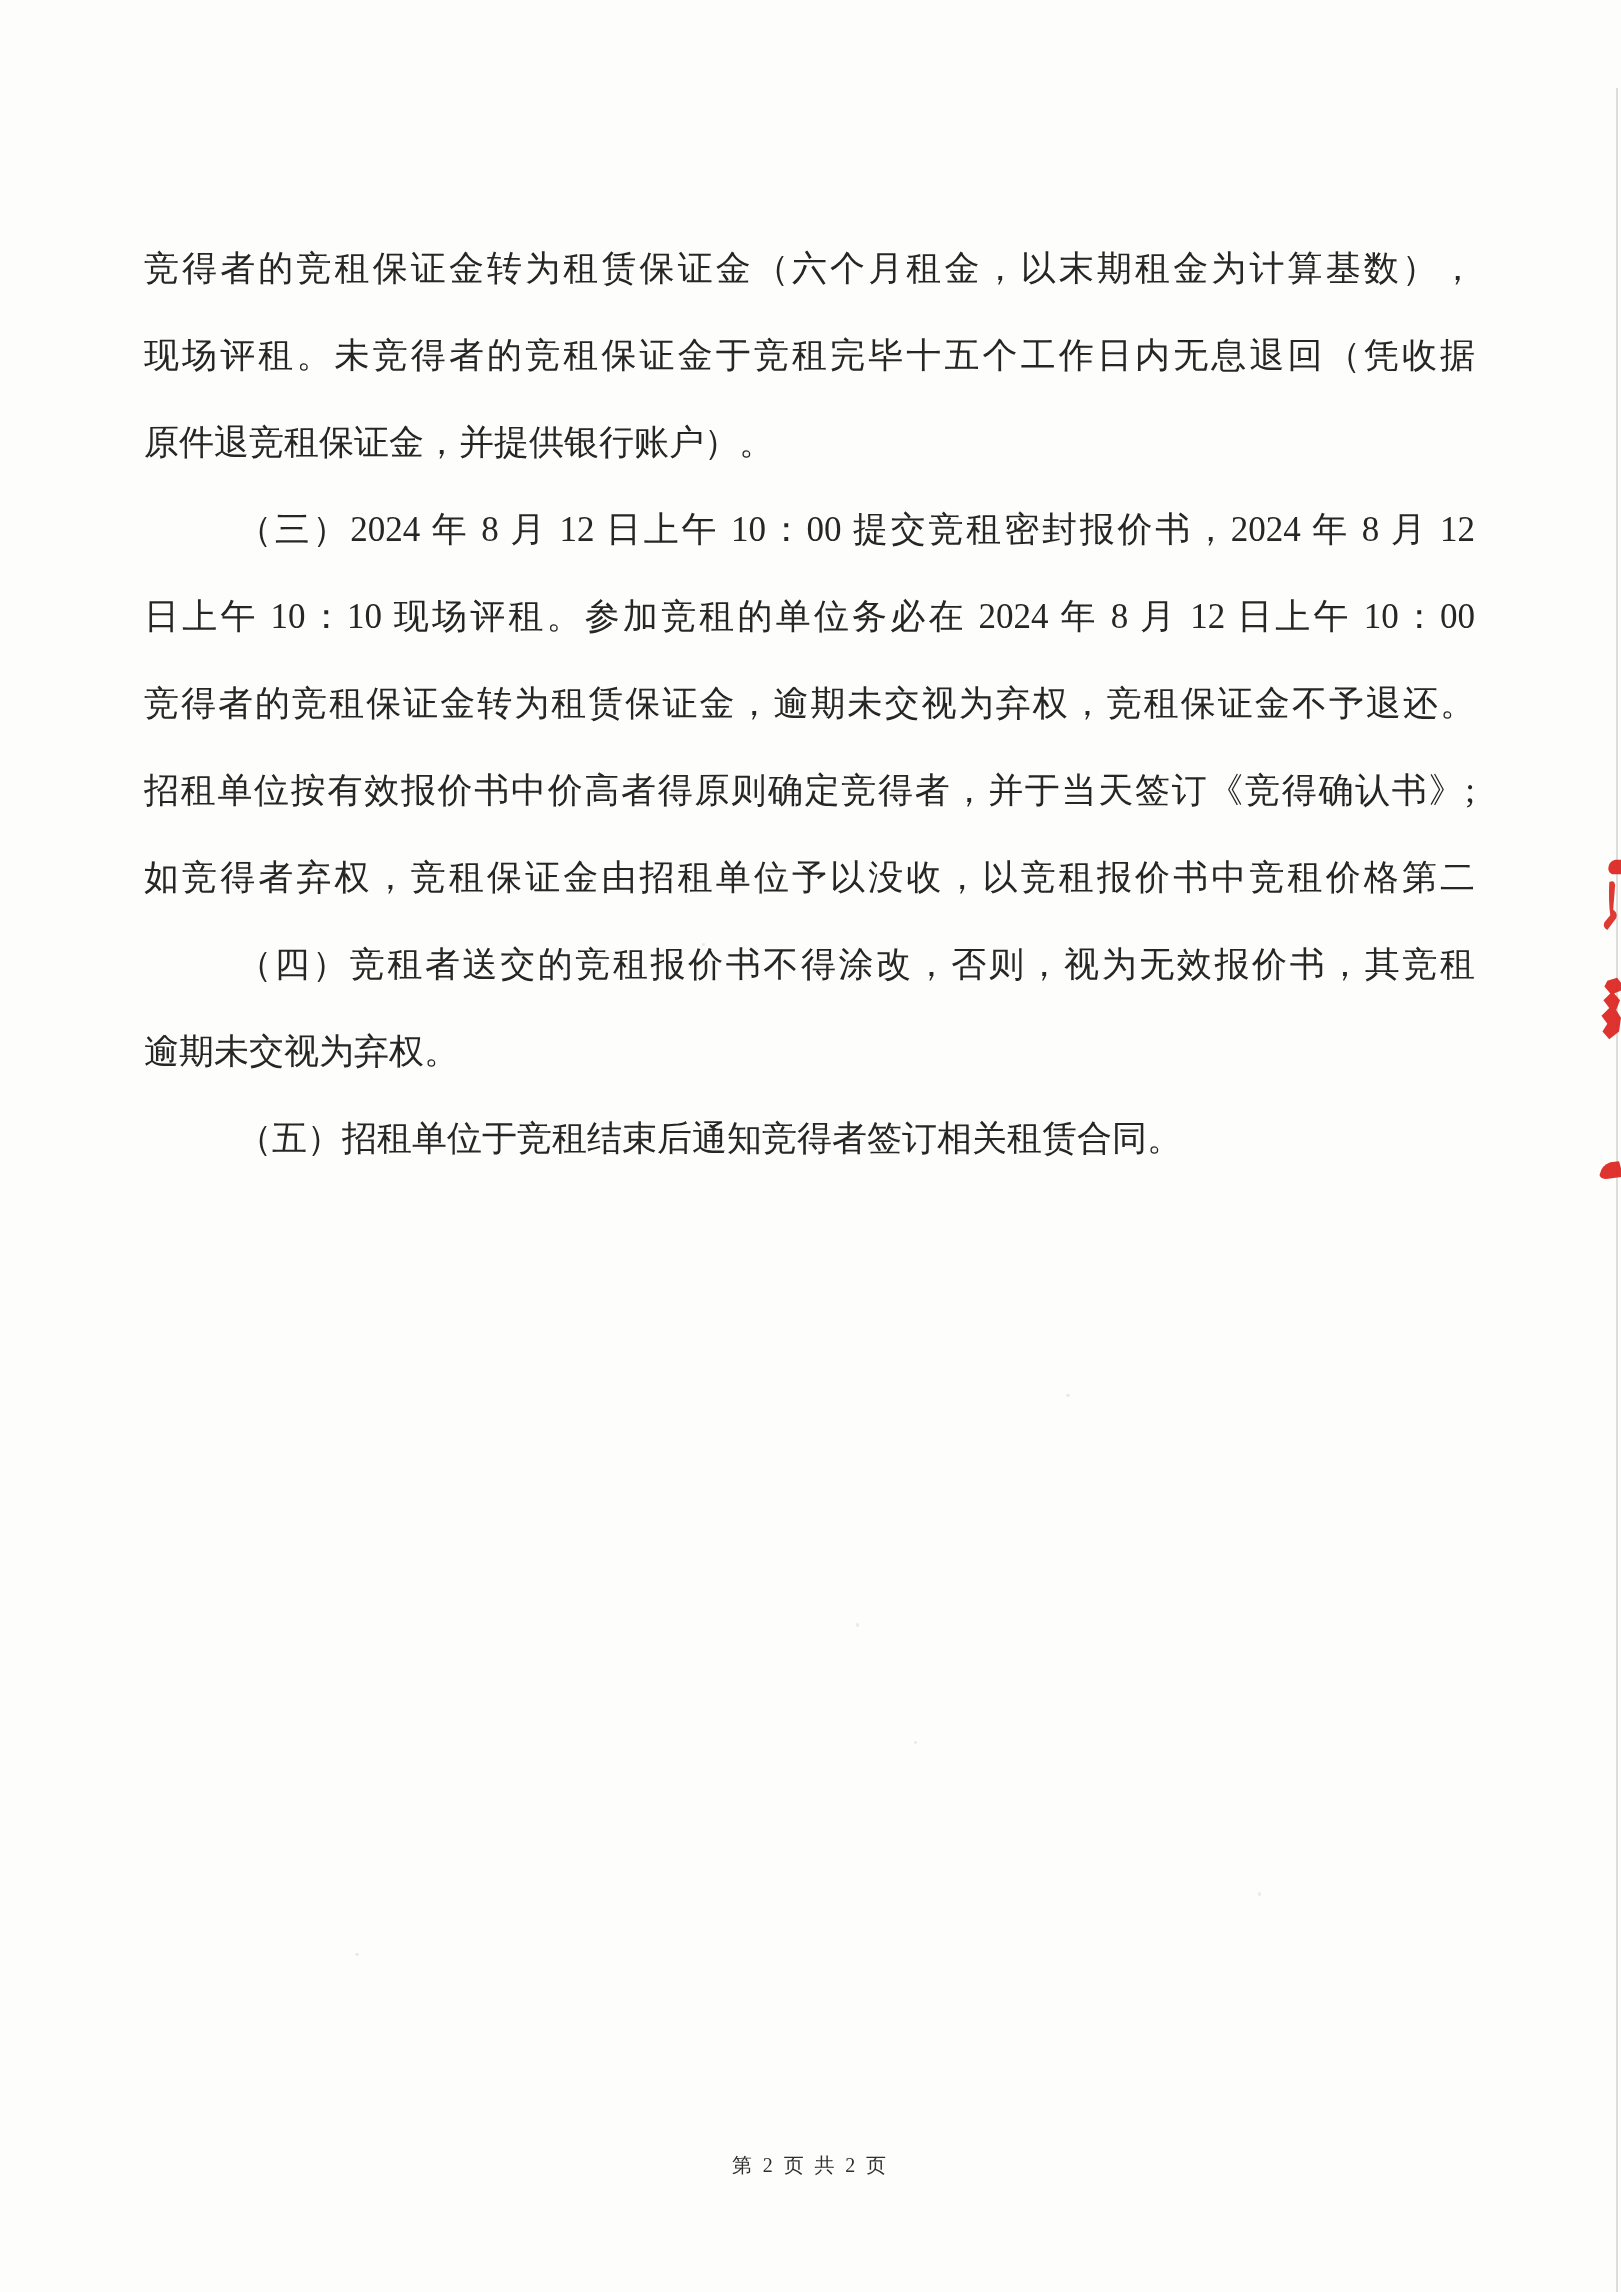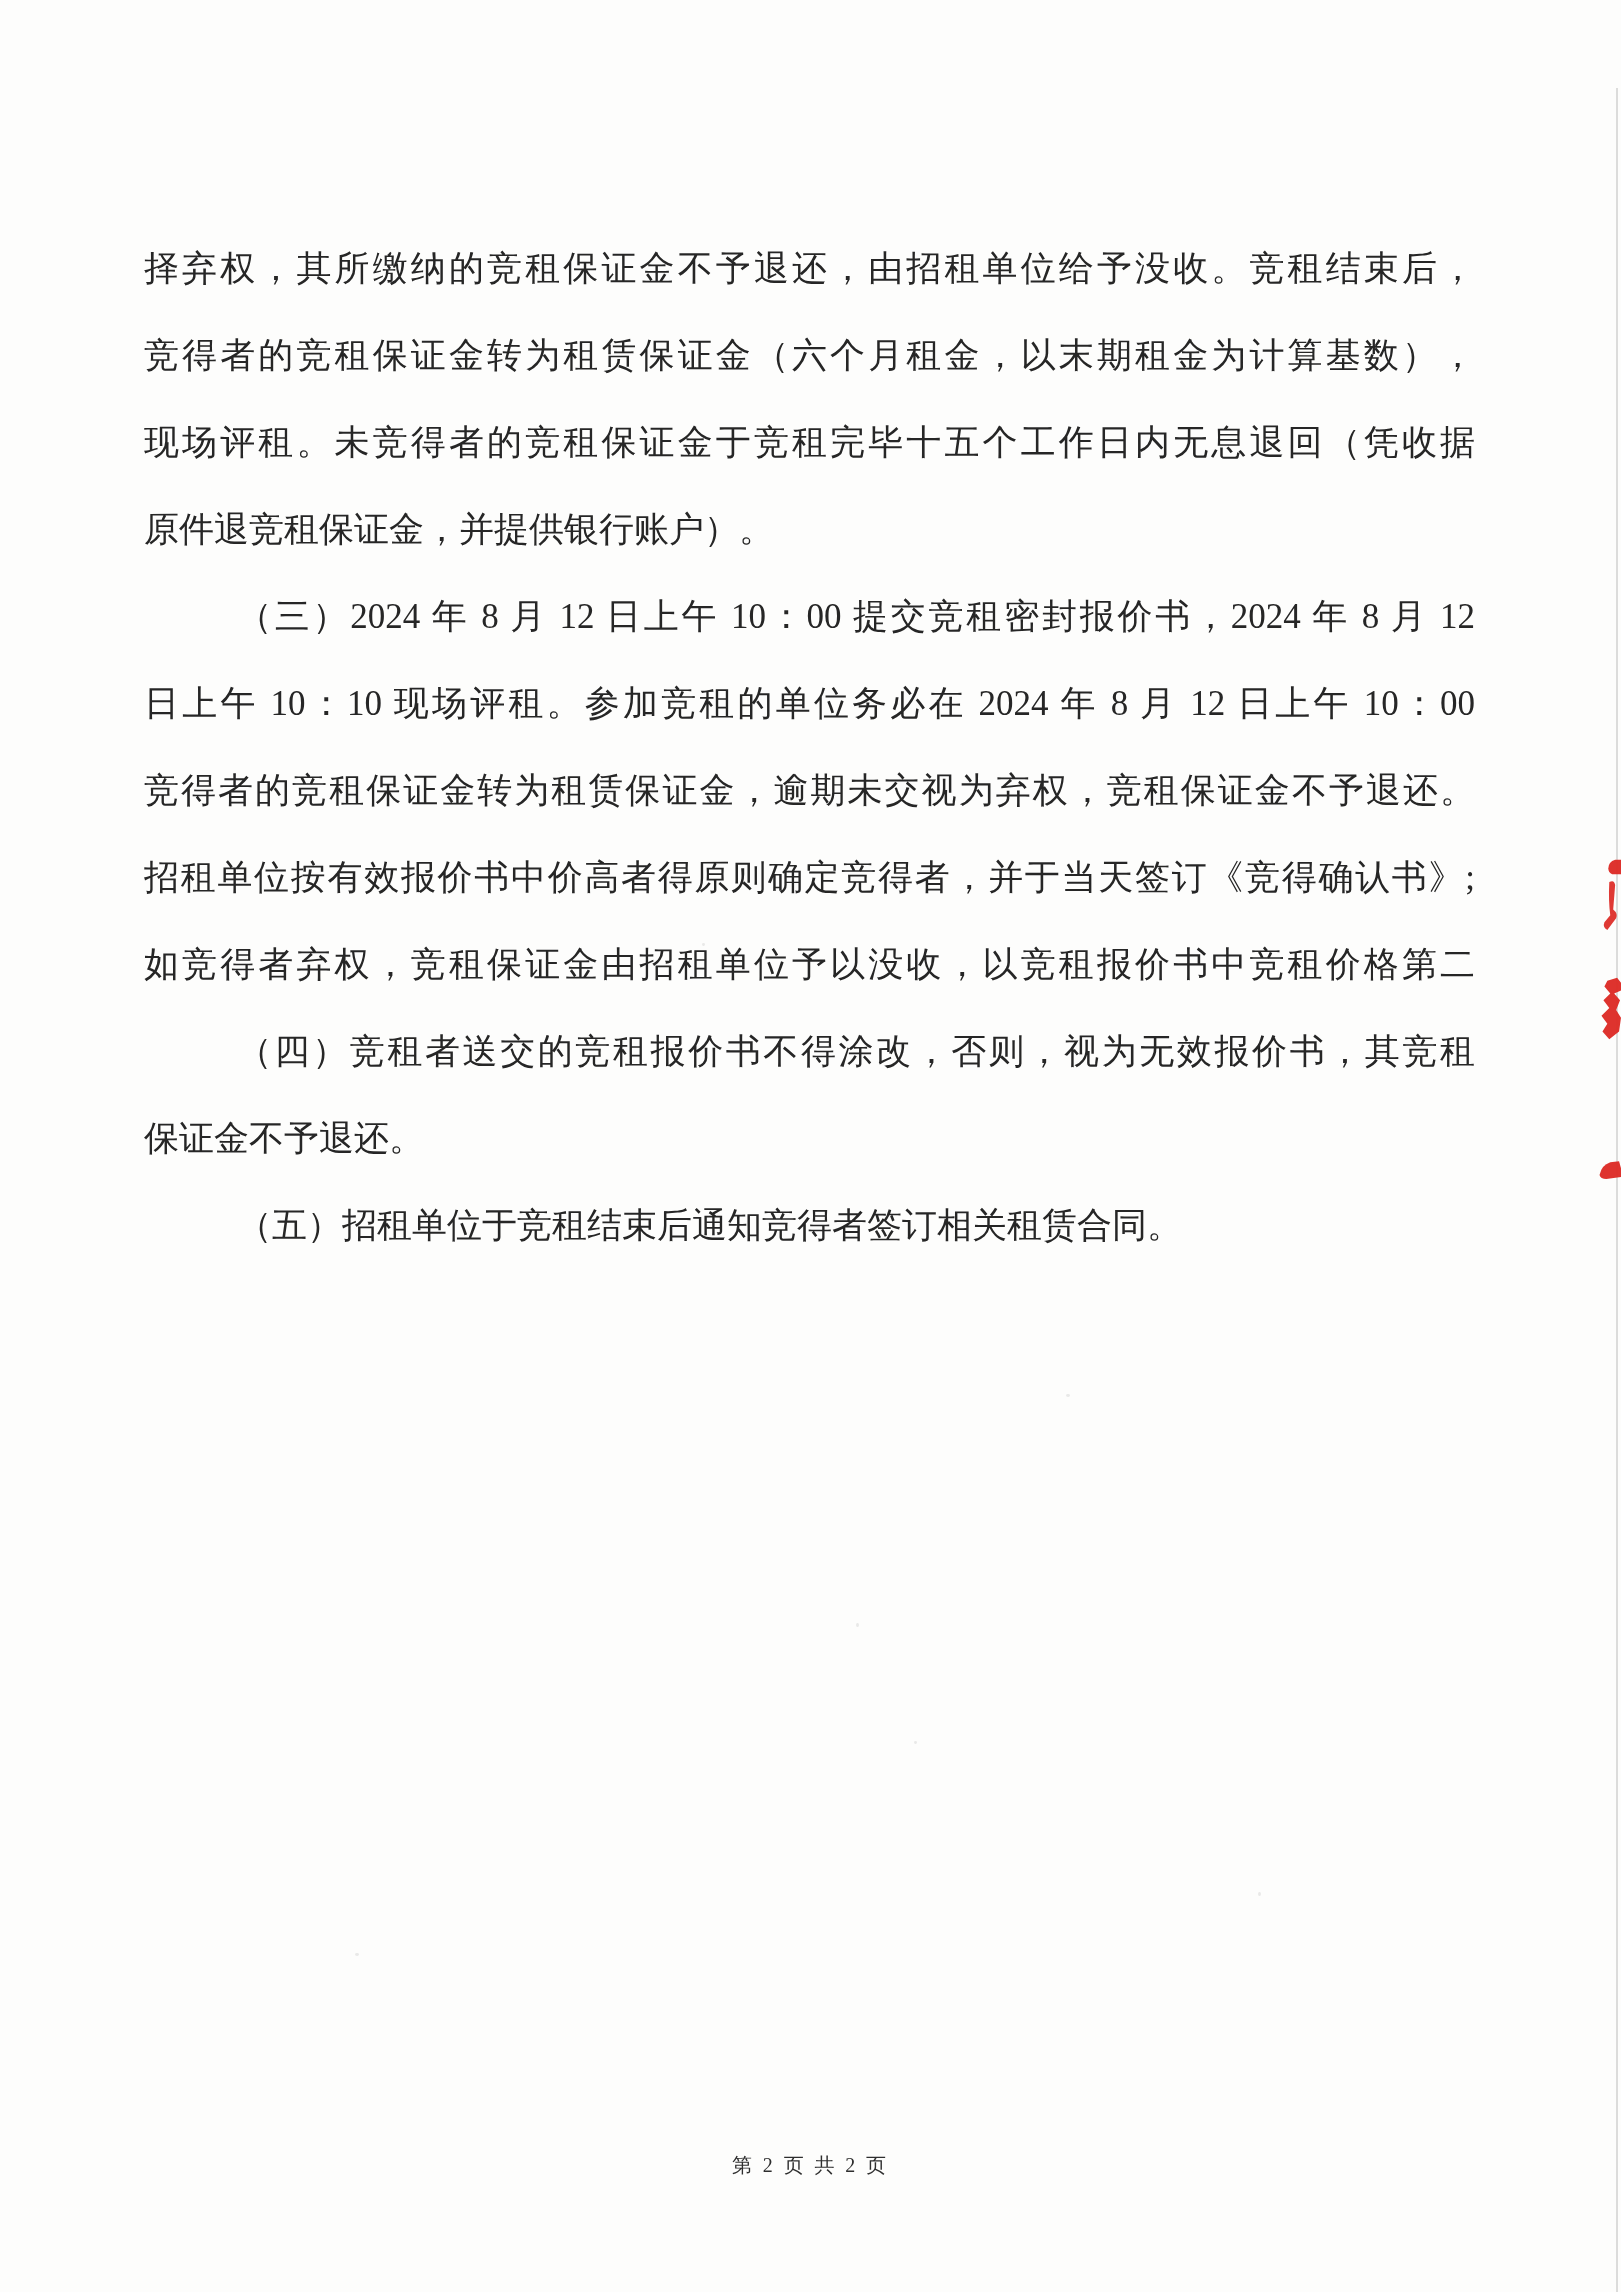--- a/index.html
+++ b/index.html
@@ -79,31 +79,30 @@
   .s4 { left: 355px;  top: 1953px; width: 3.9px; height: 2.9px; }
   .s5 { left: 1258px; top: 1892px; width: 2.9px; height: 3.9px; }
   .s6 { left: 702px;  top: 943px;  width: 2.9px; height: 2.9px; }
 </style>
 </head>
 <body>
 
 <div class="edge-line"></div>
 
 <div class="textblock" style="color: rgb(38, 38, 38);">
-  <div class="line j">择弃权，其所缴纳的竞租保证金不予退还，由招租单位给予没收。竞租结束后，</div>
   <div class="line j">竞得者的竞租保证金转为租赁保证金（六个月租金，以末期租金为计算基数），</div>
   <div class="line j">现场评租。未竞得者的竞租保证金于竞租完毕十五个工作日内无息退回（凭收据</div>
   <div class="line">原件退竞租保证金，并提供银行账户）。</div>
   <div class="line j ind">（三）2024 年 8 月 12 日上午 10：00 提交竞租密封报价书，2024 年 8 月 12</div>
   <div class="line j">日上午 10：10 现场评租。参加竞租的单位务必在 2024 年 8 月 12 日上午 10：00</div>
   <div class="line j">竞得者的竞租保证金转为租赁保证金，逾期未交视为弃权，竞租保证金不予退还。</div>
   <div class="line j">招租单位按有效报价书中价高者得原则确定竞得者，并于当天签订《竞得确认书》;</div>
   <div class="line j">如竞得者弃权，竞租保证金由招租单位予以没收，以竞租报价书中竞租价格第二</div>
   <div class="line j ind">（四）竞租者送交的竞租报价书不得涂改，否则，视为无效报价书，其竞租</div>
-  <div class="line">保证金不予退还。</div>
+  <div class="line">逾期未交视为弃权。</div>
   <div class="line ind">（五）招租单位于竞租结束后通知竞得者签订相关租赁合同。</div>
 </div>
 
 <svg class="red-marks" viewBox="0 0 42 400" xmlns="http://www.w3.org/2000/svg" fill="currentColor" style="color: rgb(220, 40, 35);">
   <path d="M29 55 Q29 48 36 46 L42 46 L42 61 L33 61 Q29 59 29 55 Z" opacity="0.95"></path>
   <path d="M30 69 Q35 66 36 72 L34 97 Q39 101 37 106 L28 118 Q23 115 25 110 L31 103 Q29 88 30 69 Z" opacity="0.92"></path>
   <path d="M28 170 L38 167 L42 172 L42 180 L35 183 L41 190 L37 200 L42 208 L40 222 L30 230 L23 222 L28 214 L22 206 L30 198 L24 190 L31 183 L25 176 Z" opacity="0.95"></path>
   <path d="M20 369 Q22 359 31 356 L40 355 L42 362 L42 371 L27 373 Q21 373 20 369 Z" opacity="0.95"></path>
 </svg>
 

